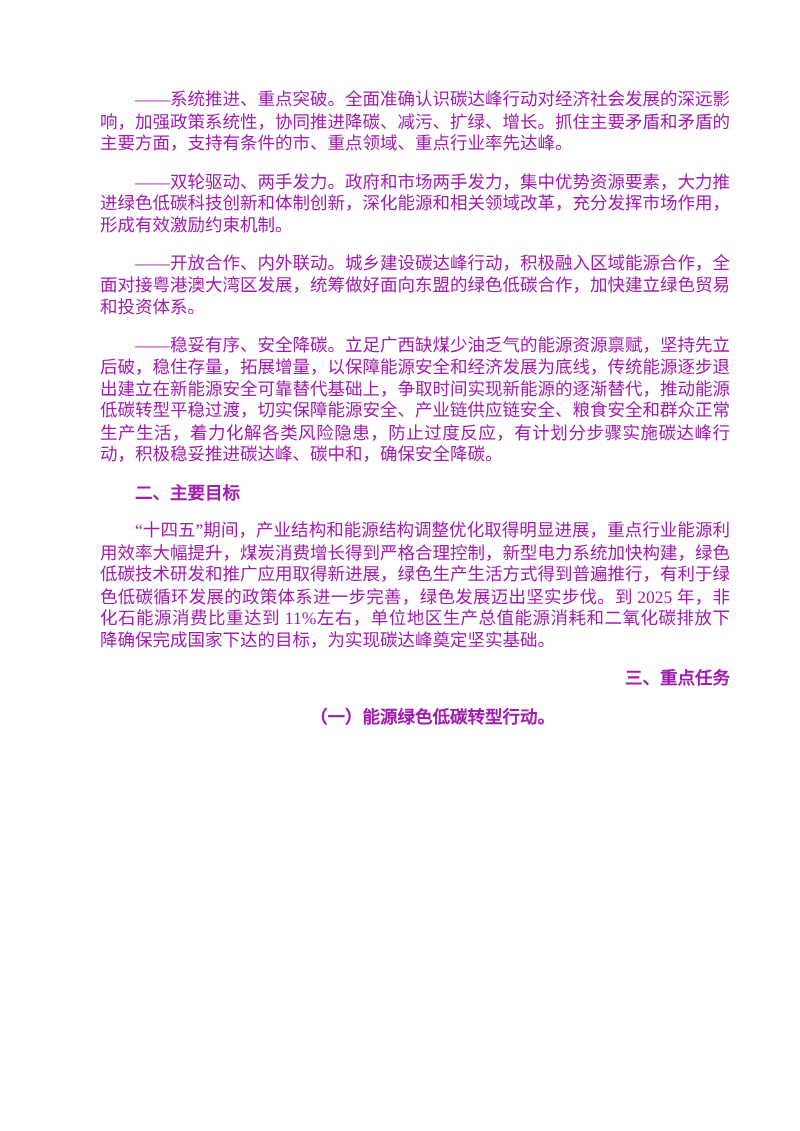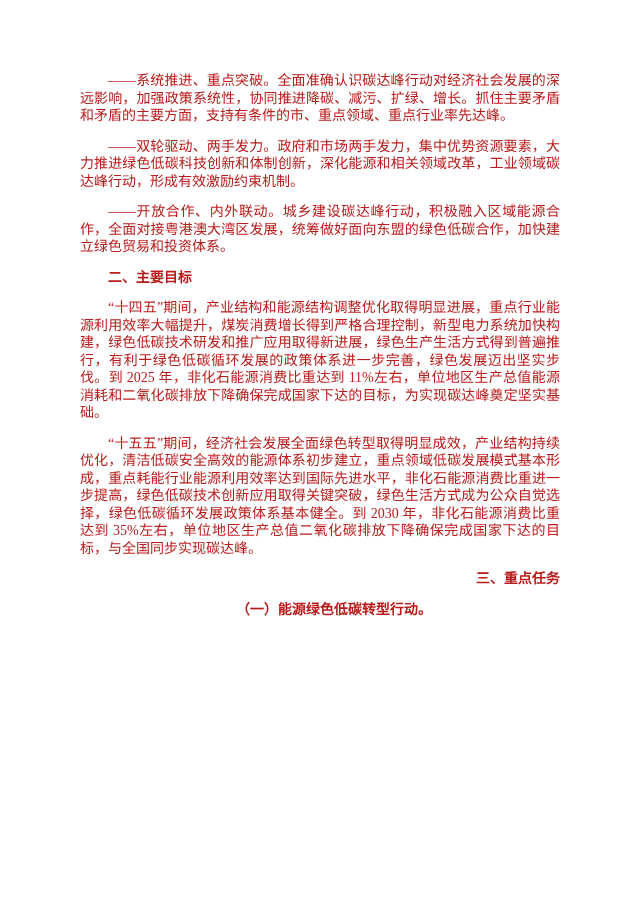--- a/index.html
+++ b/index.html
@@ -5,23 +5,23 @@
   html, body {
     margin: 0;
     padding: 0;
     background: #ffffff;
   }
   .page {
     position: relative;
     width: 640px;
     height: 905px;
     box-sizing: border-box;
-    padding: 72px 80px 0 80px;
+    padding: 72px 56px 0 80px;
     background: #ffffff;
-    color: #b91c1c;
+    color: #a21caf;
     font-family: "Liberation Serif", "DejaVu Serif", serif;
     font-size: 14px;
     line-height: 17.5px;
     overflow: hidden;
   }
   .block {
     margin: 0 0 13px 0;
     text-indent: 2em;
     text-align: justify;
     text-justify: inter-ideograph;
@@ -39,28 +39,28 @@
     font-weight: bold;
     text-align: center;
   }
 </style>
 </head>
 <body>
 
 <div class="page">
   <p class="block para">——系统推进、重点突破。全面准确认识碳达峰行动对经济社会发展的深远影响，加强政策系统性，协同推进降碳、减污、扩绿、增长。抓住主要矛盾和矛盾的主要方面，支持有条件的市、重点领域、重点行业率先达峰。</p>
 
-  <p class="block para">——双轮驱动、两手发力。政府和市场两手发力，集中优势资源要素，大力推进绿色低碳科技创新和体制创新，深化能源和相关领域改革，工业领域碳达峰行动，形成有效激励约束机制。</p>
+  <p class="block para">——双轮驱动、两手发力。政府和市场两手发力，集中优势资源要素，大力推进绿色低碳科技创新和体制创新，深化能源和相关领域改革，充分发挥市场作用，形成有效激励约束机制。</p>
 
   <p class="block para">——开放合作、内外联动。城乡建设碳达峰行动，积极融入区域能源合作，全面对接粤港澳大湾区发展，统筹做好面向东盟的绿色低碳合作，加快建立绿色贸易和投资体系。</p>
 
+  <p class="block para">——稳妥有序、安全降碳。立足广西缺煤少油乏气的能源资源禀赋，坚持先立后破，稳住存量，拓展增量，以保障能源安全和经济发展为底线，传统能源逐步退出建立在新能源安全可靠替代基础上，争取时间实现新能源的逐渐替代，推动能源低碳转型平稳过渡，切实保障能源安全、产业链供应链安全、粮食安全和群众正常生产生活，着力化解各类风险隐患，防止过度反应，有计划分步骤实施碳达峰行动，积极稳妥推进碳达峰、碳中和，确保安全降碳。</p>
 
   <h2 class="block heading" style="font-size:14px;">二、主要目标</h2>
 
   <p class="block para">“十四五”期间，产业结构和能源结构调整优化取得明显进展，重点行业能源利用效率大幅提升，煤炭消费增长得到严格合理控制，新型电力系统加快构建，绿色低碳技术研发和推广应用取得新进展，绿色生产生活方式得到普遍推行，有利于绿色低碳循环发展的政策体系进一步完善，绿色发展迈出坚实步伐。到 2025 年，非化石能源消费比重达到 11%左右，单位地区生产总值能源消耗和二氧化碳排放下降确保完成国家下达的目标，为实现碳达峰奠定坚实基础。</p>
 
-  <p class="block para">“十五五”期间，经济社会发展全面绿色转型取得明显成效，产业结构持续优化，清洁低碳安全高效的能源体系初步建立，重点领域低碳发展模式基本形成，重点耗能行业能源利用效率达到国际先进水平，非化石能源消费比重进一步提高，绿色低碳技术创新应用取得关键突破，绿色生活方式成为公众自觉选择，绿色低碳循环发展政策体系基本健全。到 2030 年，非化石能源消费比重达到 35%左右，单位地区生产总值二氧化碳排放下降确保完成国家下达的目标，与全国同步实现碳达峰。</p>
 
   <h2 class="block heading" style="font-size:14px;text-align:right;">三、重点任务</h2>
 
 
   <h3 class="block subheading" style="font-size:14px;">（一）能源绿色低碳转型行动。</h3>
 </div>
 
 </body></html>

